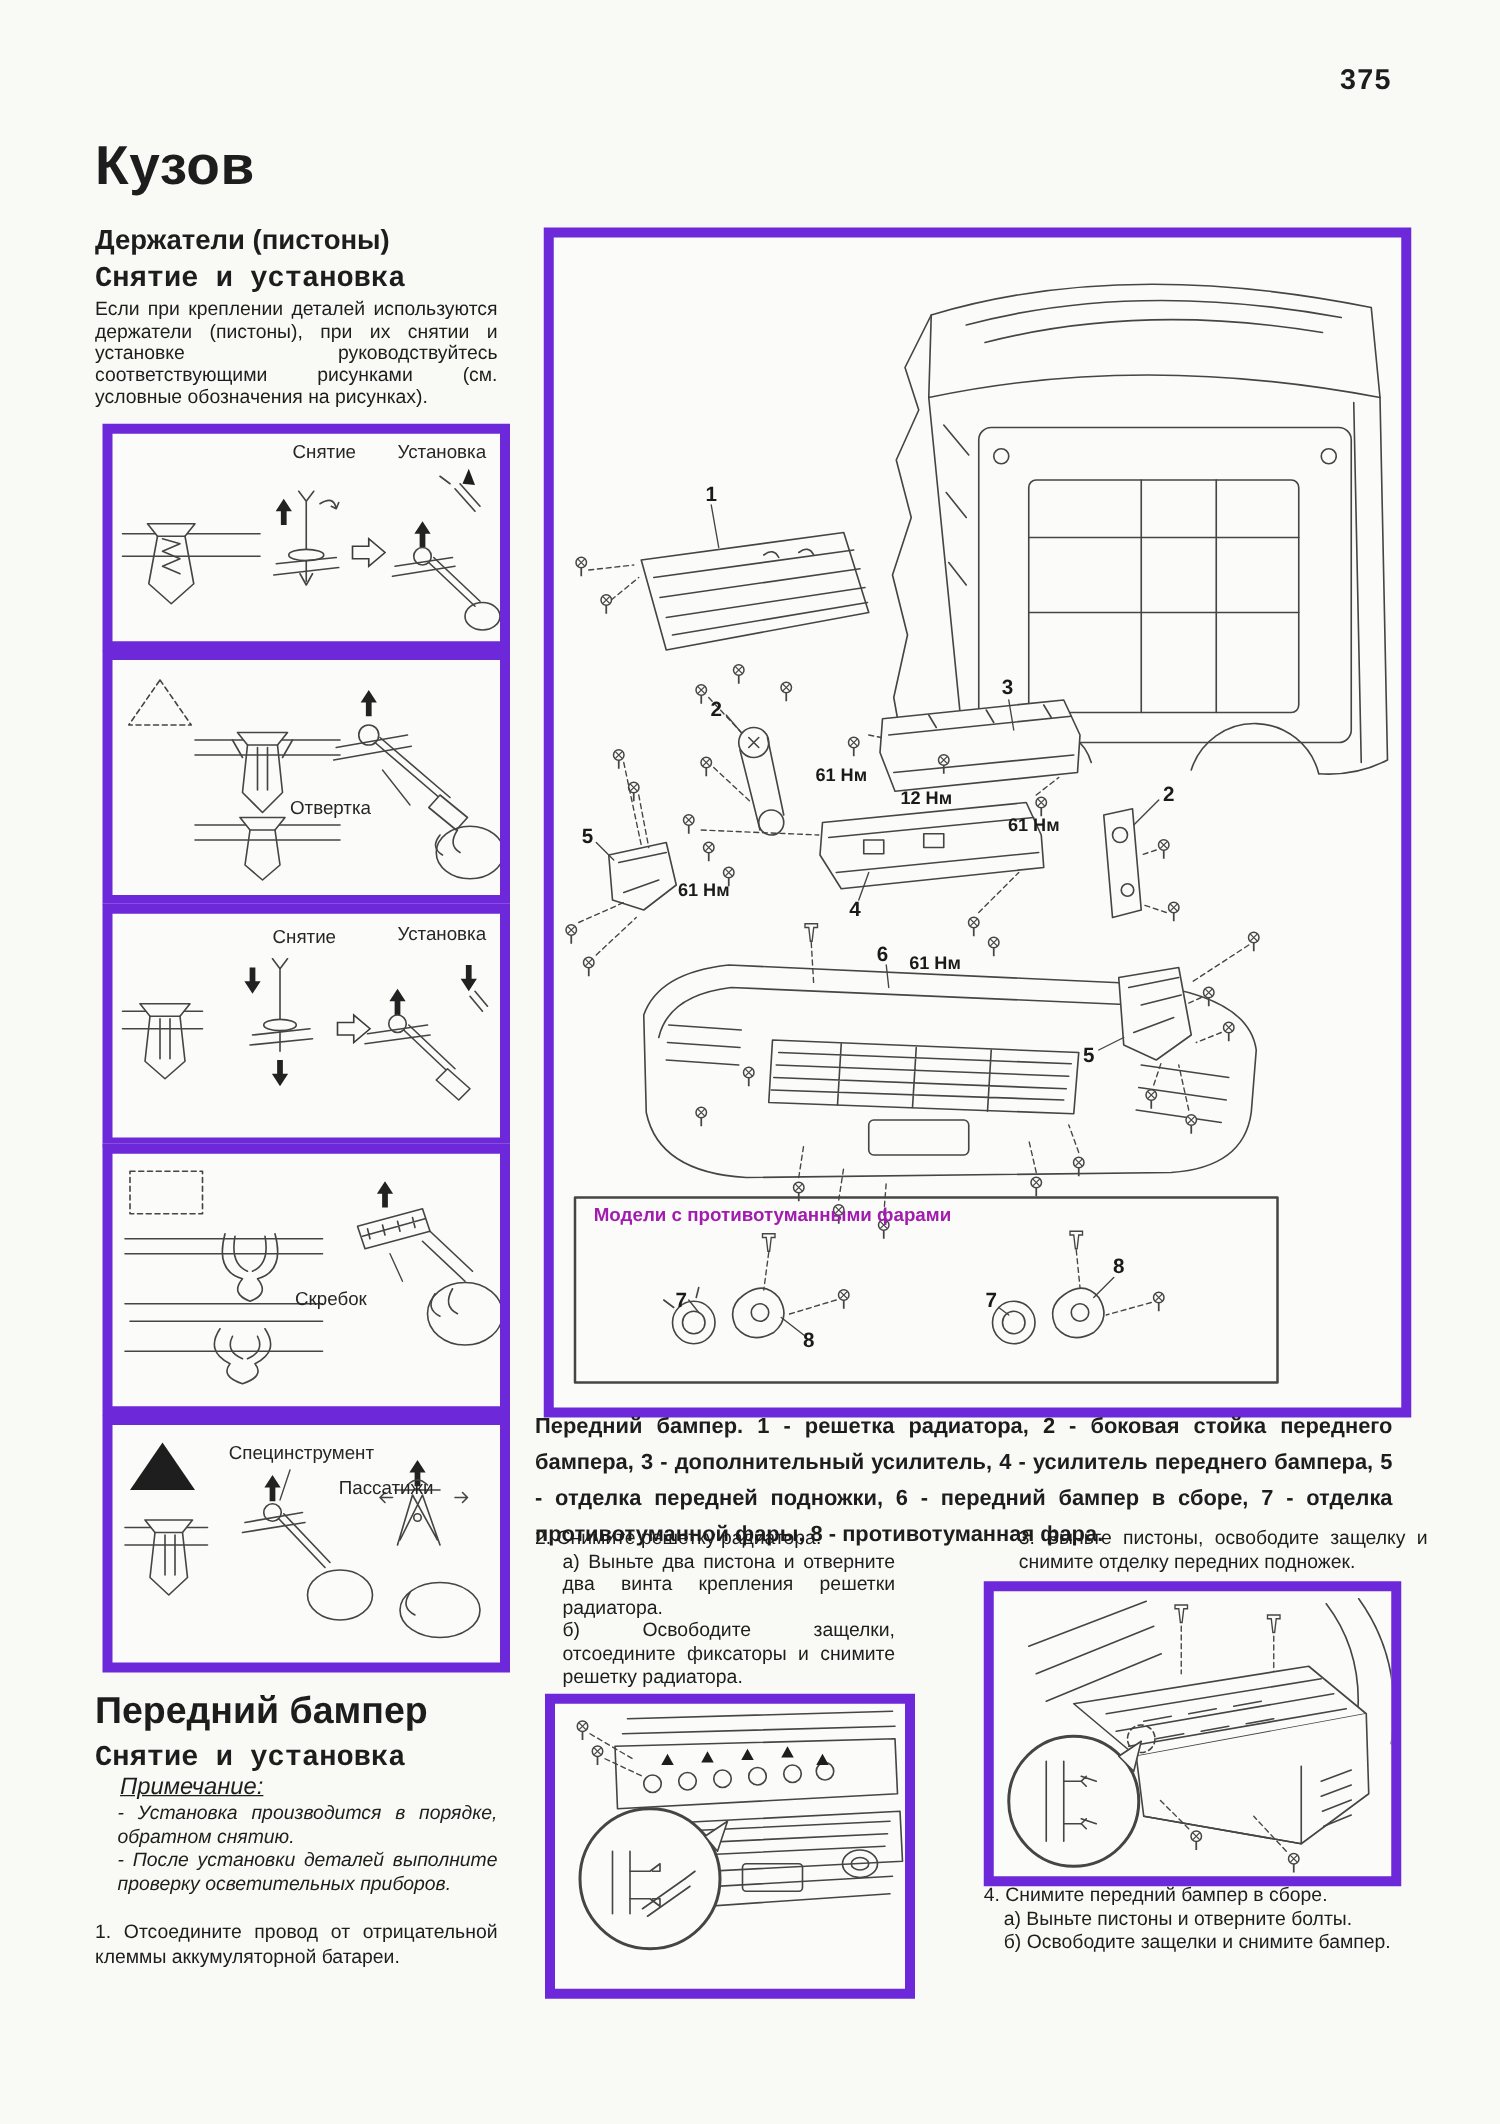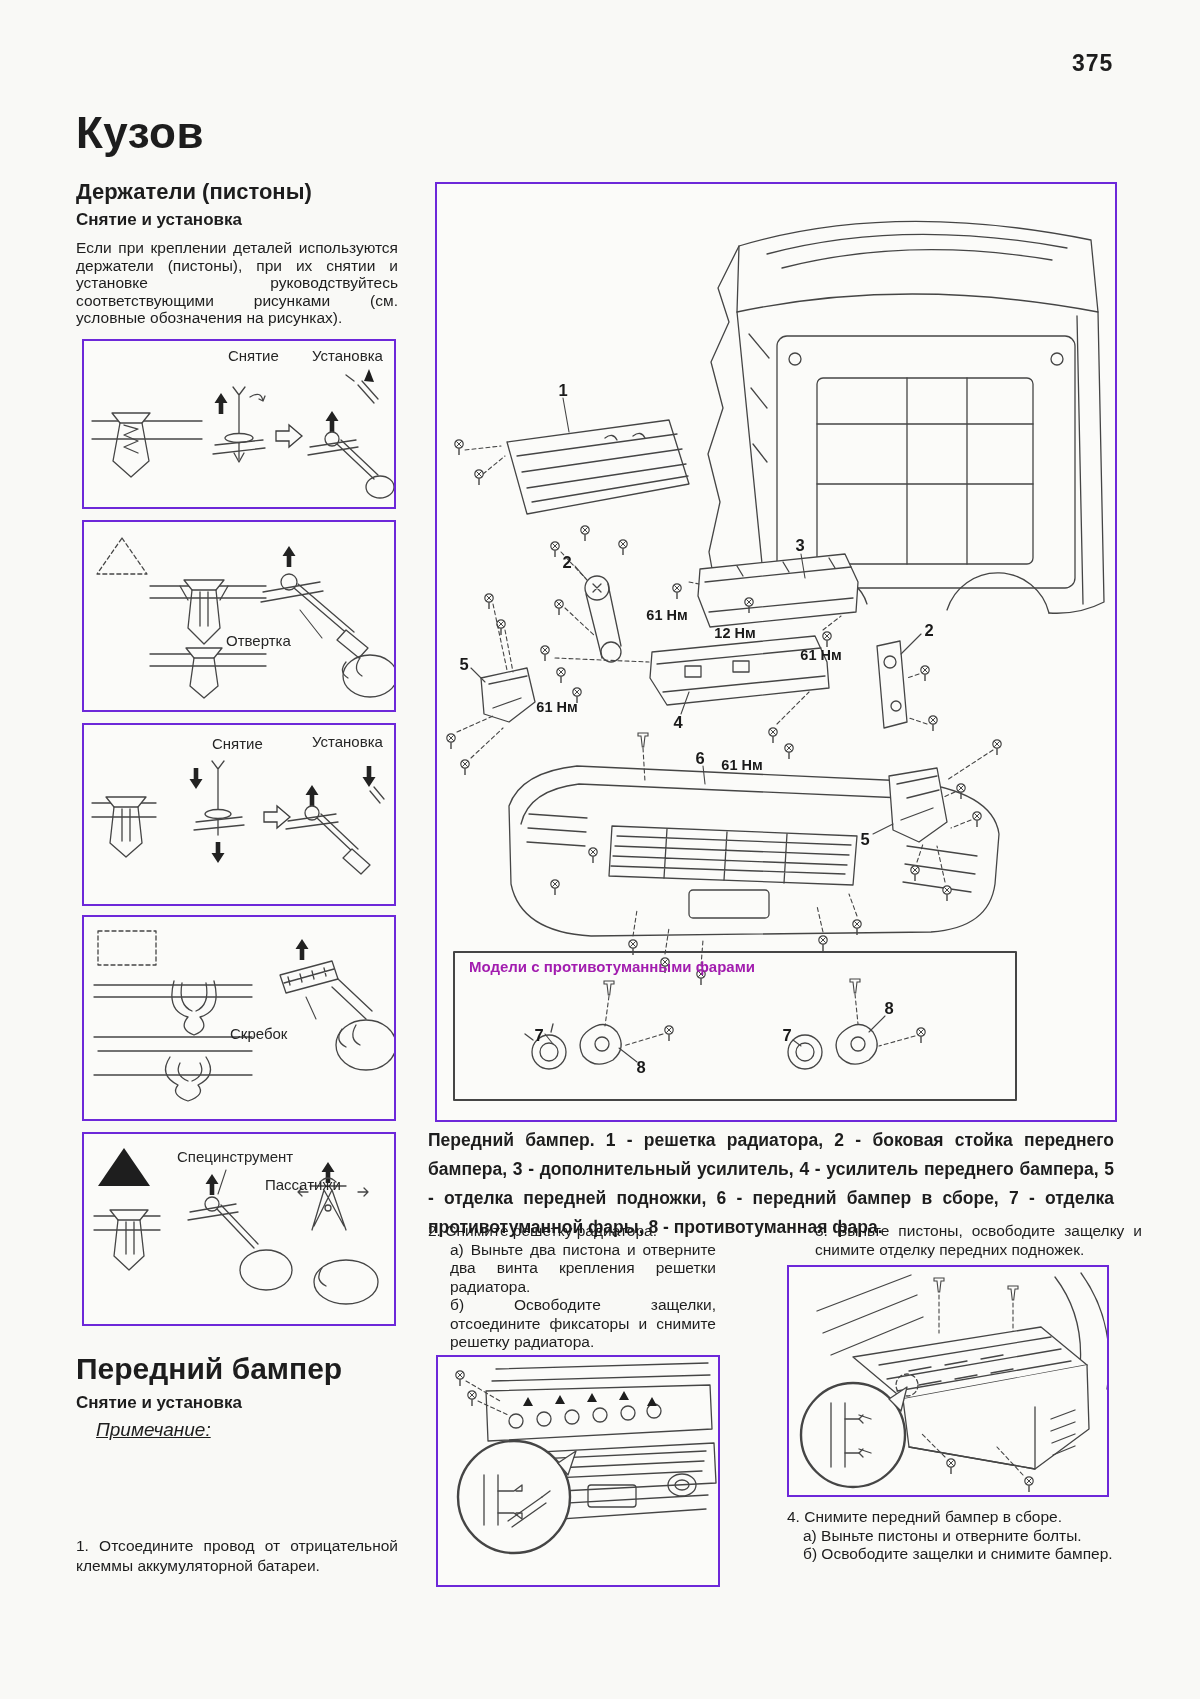--- a/index.html
+++ b/index.html
@@ -5,28 +5,28 @@
   html,body{margin:0;padding:0;background:#d9d9d6;}
   #page{position:relative;width:1200px;height:1699px;margin:0 auto;background:#f9f9f6;
         font-family:"Liberation Sans",sans-serif;color:#1d1d1d;overflow:hidden;padding-left:44px;}
   .abs{position:absolute;}
   .i{font-style:italic;}
   .just{text-align:justify;text-justify:inter-word;}
   .pagenum{font-size:23px;font-weight:bold;letter-spacing:1px;}
   .h1{font-size:44px;font-weight:bold;letter-spacing:.5px;}
   .h2{font-size:22px;font-weight:bold;}
   .h2s{font-size:30px;font-weight:bold;}
-  .h3{font-size:17px;font-weight:bold;}
+  .h3{font-size:23px;font-weight:bold;font-family:Liberation Mono, monospace;}
   .body-text{font-size:15.5px;line-height:17.6px;}
   .cap{font-size:17.5px;line-height:29px;font-weight:bold;}
   .steps{font-size:15.5px;line-height:18.5px;}
   .steps p{margin:0;}
   .steps p.sub{padding-left:22px;}
   .notes p{margin:0;}
-  .box{position:absolute;border:2px solid #6d28d9;background:#fbfbf9;}
+  .box{position:absolute;border:8px solid #6d28d9;background:#fbfbf9;}
   .slabel{position:absolute;font-size:15px;white-space:nowrap;color:#262626;}
   .plabel{position:absolute;transform:translate(-50%,-50%);font-weight:bold;font-size:16.5px;color:#1a1a1a;}
   .torque{position:absolute;transform:translate(-50%,-50%);font-weight:bold;font-size:14.5px;white-space:nowrap;color:#1a1a1a;}
   .foglbl{position:absolute;font-size:15px;font-weight:bold;white-space:nowrap;color:#a21caf;}
   svg.art{position:absolute;left:0;top:0;width:100%;height:100%;}
   svg.art path,svg.art line,svg.art circle,svg.art ellipse,svg.art rect,svg.art polyline{
       stroke:#454545;fill:none;stroke-width:1.3;stroke-linecap:round;stroke-linejoin:round;}
   svg.art .dash{stroke-dasharray:4 3;}
   svg.art .fw{fill:#fbfbf9;}
   svg.art .fill{fill:#1e1e1e;stroke:none;}
@@ -202,20 +202,24 @@
         <path d="M238,134 q -8,12 4,18"></path>
       </g>
     </svg>
     <div class="slabel" style="left:93px;top:14px;">Специнструмент</div>
     <div class="slabel" style="left:181px;top:42px;">Пассатижи</div>
   </div>
 
   <div class="abs h2s" style="left:76px;top:1352px;">Передний бампер</div>
   <div class="abs h3" style="left:76px;top:1393px;">Снятие и установка</div>
   <div class="abs i" style="left:76px;top:1419px;font-size:19px;text-decoration:underline;margin-left:20px;">Примечание:</div>
+  <div class="abs body-text i just notes" style="left:76px;top:1441px;width:322px;line-height:19px;">
+    <p style="padding-left:18px;">- Установка производится в порядке, обратном снятию.</p>
+    <p style="padding-left:18px;">- После установки деталей выполните проверку осветительных приборов.</p>
+  </div>
   <div class="abs body-text just" style="left:76px;top:1536px;width:322px;line-height:19.5px;">1. Отсоедините провод от отрицательной клеммы аккумуляторной батареи.</div>
 
   <div class="box" style="left:435px;top:182px;width:678px;height:936px;">
     <svg class="art" viewBox="0 0 678 936">
 
       <g>
         <path d="M 302,62 Q 455,16 654,56 L 661,128 Q 470,92 300,128 Z"></path>
         <path d="M 330,70 Q 465,34 630,64 M 345,84 Q 470,52 615,76"></path>
         <path d="M 302,62 L 281,104 L 292,138 L 274,178 L 286,224 L 271,270 L 283,318 L 272,368 L 281,418 L 330,430"></path>
         <path d="M 661,128 L 667,418 Q 642,431 612,429"></path>

